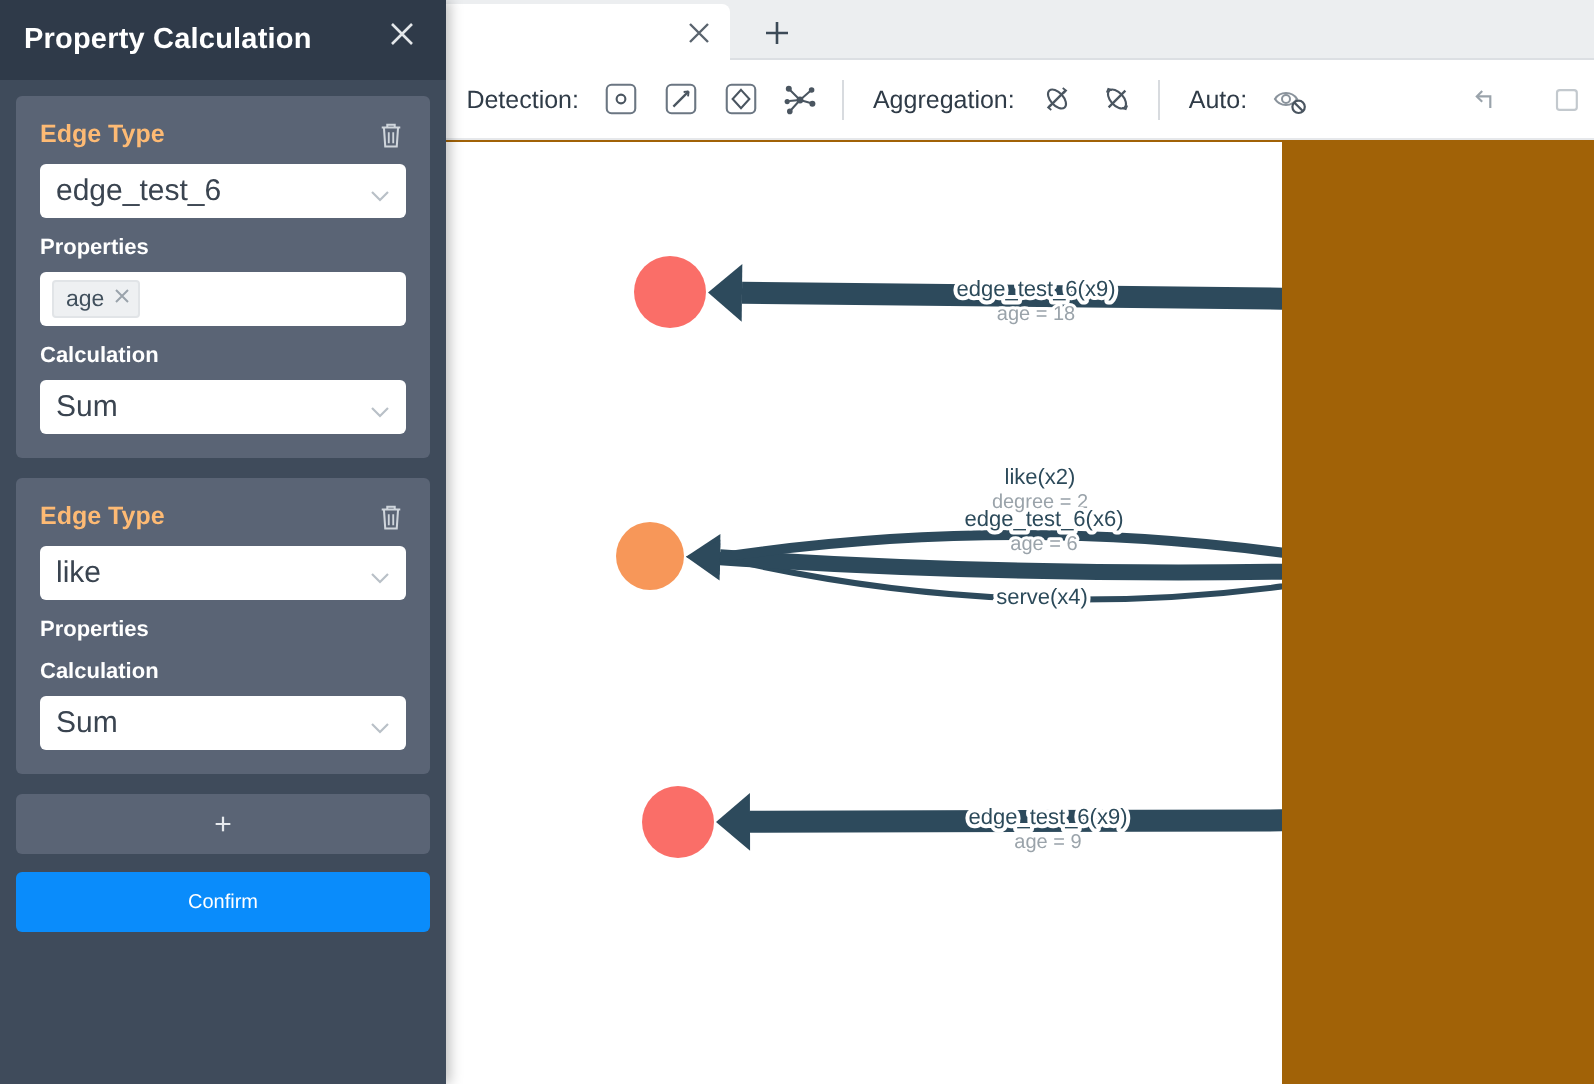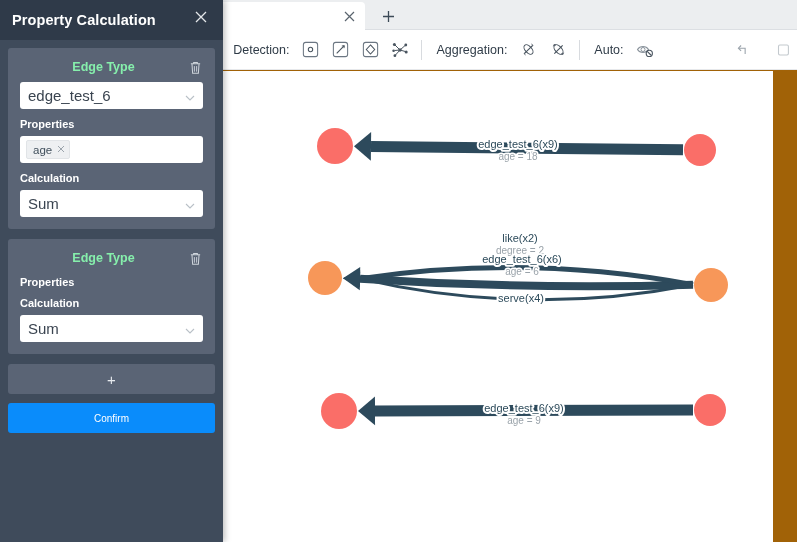--- a/index.html
+++ b/index.html
@@ -110,21 +110,21 @@
     width: 1px;
     height: 20px;
     background: #d8dbdf;
     margin: 0 6px;
   }
 
   
   #canvas {
     position: absolute;
     left: 0; top: 71px;
-    width: 773px;
+    width: 641px;
     height: 471px;
     background: #ffffff;
     overflow: hidden;
   }
   #graph-svg { display: block; }
 
   .edge-label-main {
     font-family: "Liberation Sans", sans-serif;
     font-size: 11px;
     fill: #2c4a5a;
@@ -195,25 +195,24 @@
     padding: 10px 12px 12px 12px;
     margin-bottom: 10px;
     box-sizing: border-box;
   }
   .card-row-head {
     display: flex;
     align-items: center;
     margin-bottom: 6px;
   }
   .field-label {
-    color: #86efac;
+    color: #fdba74;
     font-size: 12.5px;
     font-weight: bold;
     flex: 1;
-    text-align: center;
   }
   .trash-btn {
     width: 16px; height: 18px;
     cursor: pointer;
     display: flex; align-items: center; justify-content: center;
   }
   .field-label-plain {
     color: #ffffff;
     font-size: 11px;
     font-weight: bold;
@@ -568,20 +567,28 @@
     <div class="rule-card">
       <div class="card-row-head">
         <span class="field-label">Edge Type</span>
         <span class="trash-btn">
           <svg width="13" height="15" viewBox="0 0 14 16" aria-hidden="true">
             <path d="M2 4 h10 M5 4 V2.5 h4 V4 M3.2 4 l.7 10.2 h6.2 L10.8 4" stroke="#cfd5dc" stroke-width="1.1" fill="none"></path>
             <path d="M5.8 6.5 v6 M8.2 6.5 v6" stroke="#cfd5dc" stroke-width="1" fill="none"></path>
           </svg>
         </span>
       </div>
+      <div class="select-box">
+        <span class="select-value">like</span>
+        <span class="chev">
+          <svg width="10" height="10" viewBox="0 0 10 10" aria-hidden="true">
+            <path d="M1 3 L5 7 L9 3" stroke="#b9c0c7" stroke-width="1.1" fill="none"></path>
+          </svg>
+        </span>
+      </div>
 
       <div class="field-label-plain">Properties</div>
 
       <div class="field-label-plain">Calculation</div>
       <div class="select-box">
         <span class="select-value">Sum</span>
         <span class="chev">
           <svg width="10" height="10" viewBox="0 0 10 10" aria-hidden="true">
             <path d="M1 3 L5 7 L9 3" stroke="#b9c0c7" stroke-width="1.1" fill="none"></path>
           </svg>

